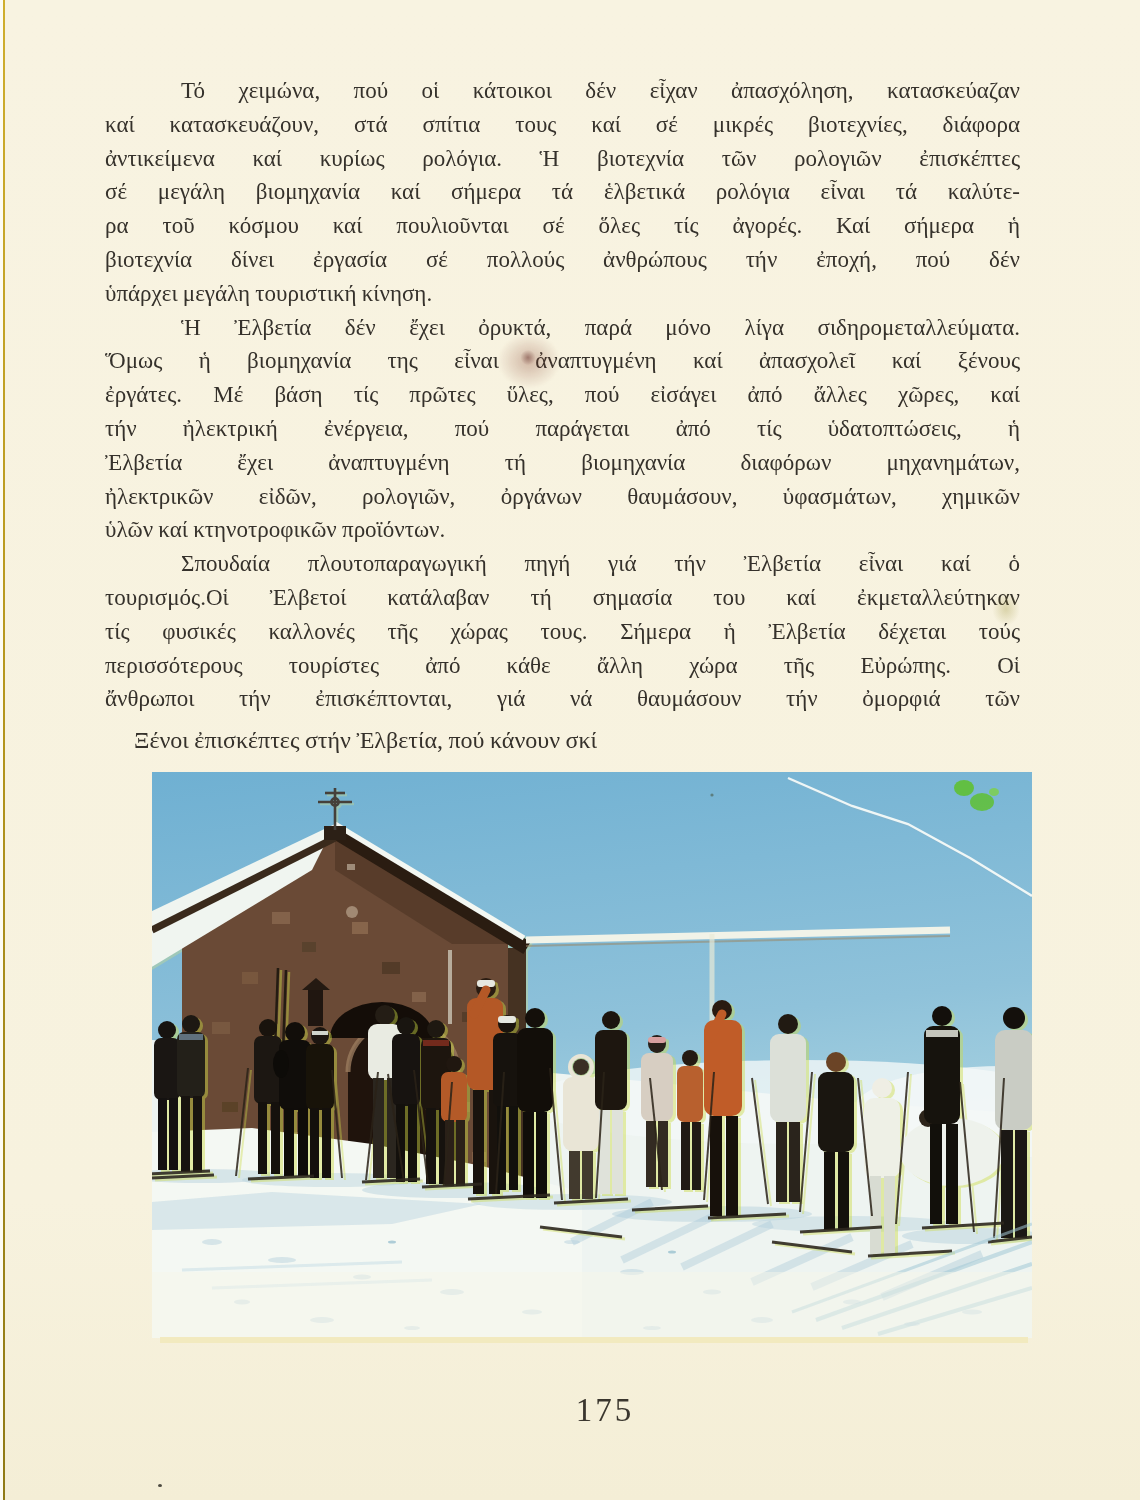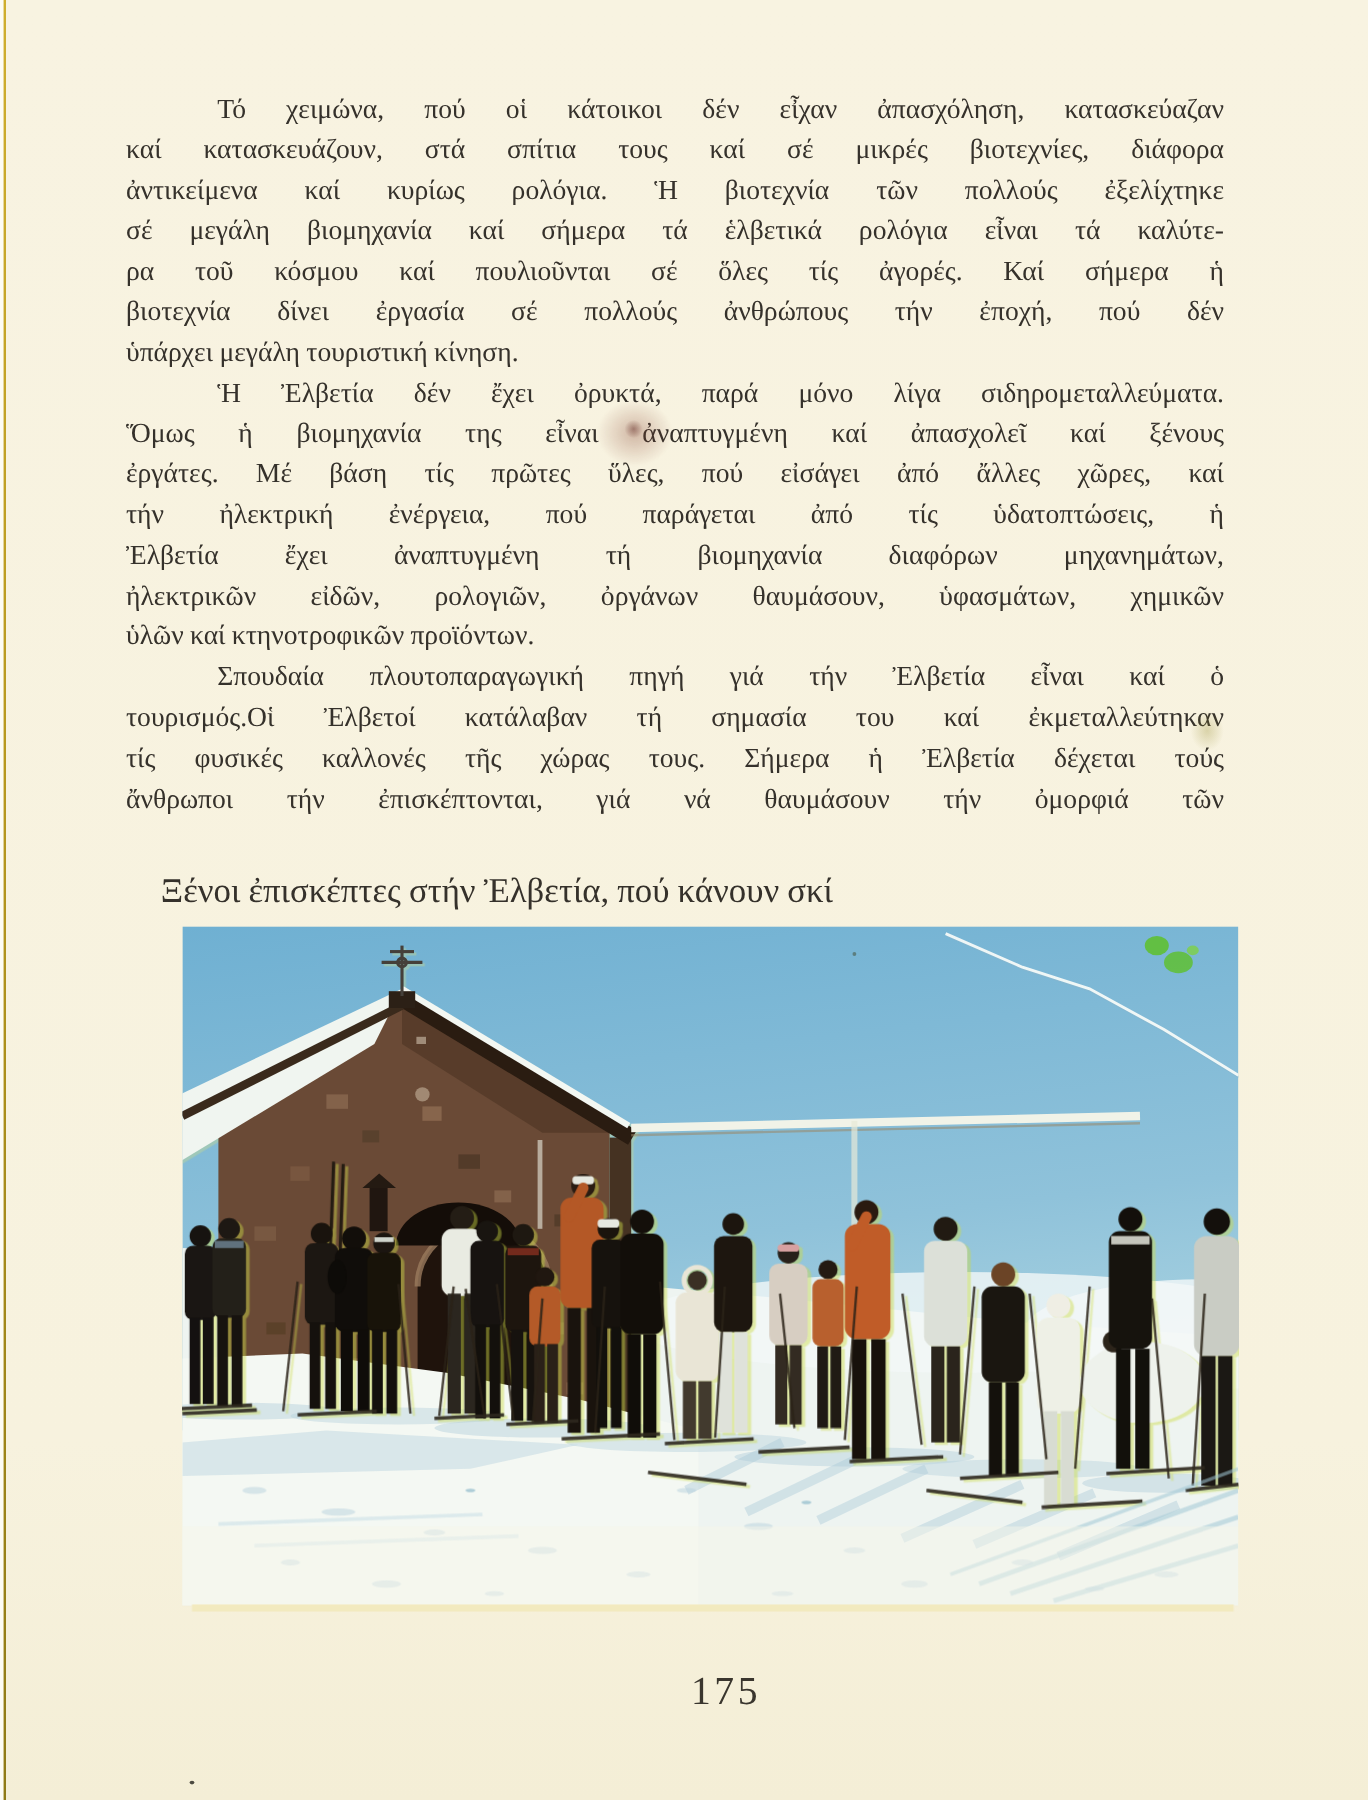--- a/index.html
+++ b/index.html
@@ -13,21 +13,21 @@
     background:linear-gradient(180deg,#cfae2e 0%,var(--page-edge,#b6971e) 45%,#8f7a16 100%);}
   .text-block{
     position:absolute;left:105px;top:74px;width:915px;
     font-size:23px;line-height:33.8px;color:var(--ink,#35312b);
     word-spacing:-0.5px;
   }
   .line{height:33.8px;overflow:hidden;text-align:justify;text-align-last:justify;}
   .line.flush{text-align:center;text-align-last:left;}
   .line.indent{text-indent:76px;}
   .caption{
-    position:absolute;left:134px;top:727px;font-size:29px;color:var(--ink,#35312b);
+    position:absolute;left:134px;top:727px;font-size:24px;color:var(--ink,#35312b);
     word-spacing:-0.5px;
   }
   .photo{position:absolute;left:152px;top:772px;width:880px;height:566px;}
   .photo svg{display:block;width:100%;height:100%;}
   .photo-strip{position:absolute;left:160px;top:1337px;width:868px;height:6px;
     background:#f2e9bb;opacity:.9;}
   .page-number{
     position:absolute;left:545px;top:1392px;width:120px;text-align:center;
     font-size:33px;letter-spacing:3px;color:#3a362e;
   }
@@ -49,21 +49,21 @@
 
   <div class="edge-white"></div>
   <div class="edge-gold"></div>
 
   <div class="text-block">
 
       <div class="line indent">Τό χειμώνα, πού οἱ κάτοικοι δέν εἶχαν ἀπασχόληση, κατασκεύαζαν</div>
 
       <div class="line">καί κατασκευάζουν, στά σπίτια τους καί σέ μικρές βιοτεχνίες, διάφορα</div>
 
-      <div class="line">ἀντικείμενα καί κυρίως ρολόγια. Ἡ βιοτεχνία τῶν πολλούς ἐξελίχτηκε</div>
+      <div class="line">ἀντικείμενα καί κυρίως ρολόγια. Ἡ βιοτεχνία τῶν ρολογιῶν ἐπισκέπτες</div>
 
       <div class="line">σέ μεγάλη βιομηχανία καί σήμερα τά ἑλβετικά ρολόγια εἶναι τά καλύτε-</div>
 
       <div class="line">ρα τοῦ κόσμου καί πουλιοῦνται σέ ὅλες τίς ἀγορές. Καί σήμερα ἡ</div>
 
       <div class="line">βιοτεχνία δίνει ἐργασία σέ πολλούς ἀνθρώπους τήν ἐποχή, πού δέν</div>
 
       <div class="line flush">ὑπάρχει μεγάλη τουριστική κίνηση.</div>
 
       <div class="line indent">Ἡ Ἐλβετία δέν ἔχει ὀρυκτά, παρά μόνο λίγα σιδηρομεταλλεύματα.</div>
@@ -79,20 +79,21 @@
       <div class="line">ἠλεκτρικῶν εἰδῶν, ρολογιῶν, ὀργάνων θαυμάσουν, ὑφασμάτων, χημικῶν</div>
 
       <div class="line flush">ὑλῶν καί κτηνοτροφικῶν προϊόντων.</div>
 
       <div class="line indent">Σπουδαία πλουτοπαραγωγική πηγή γιά τήν Ἐλβετία εἶναι καί ὁ</div>
 
       <div class="line">τουρισμός.Οἱ Ἐλβετοί κατάλαβαν τή σημασία του καί ἐκμεταλλεύτηκαν</div>
 
       <div class="line">τίς φυσικές καλλονές τῆς χώρας τους. Σήμερα ἡ Ἐλβετία δέχεται τούς</div>
 
+      <div class="line">περισσότερους τουρίστες ἀπό κάθε ἄλλη χώρα τῆς Εὐρώπης. Οἱ</div>
 
       <div class="line">ἄνθρωποι τήν ἐπισκέπτονται, γιά νά θαυμάσουν τήν ὀμορφιά τῶν</div>
     </div>
 
   <div class="stain-a"></div>
   <div class="stain-a2"></div>
   <div class="stain-b"></div>
   <div class="speck"></div>
 
   <div class="caption">Ξένοι ἐπισκέπτες στήν Ἐλβετία, πού κάνουν σκί</div>

